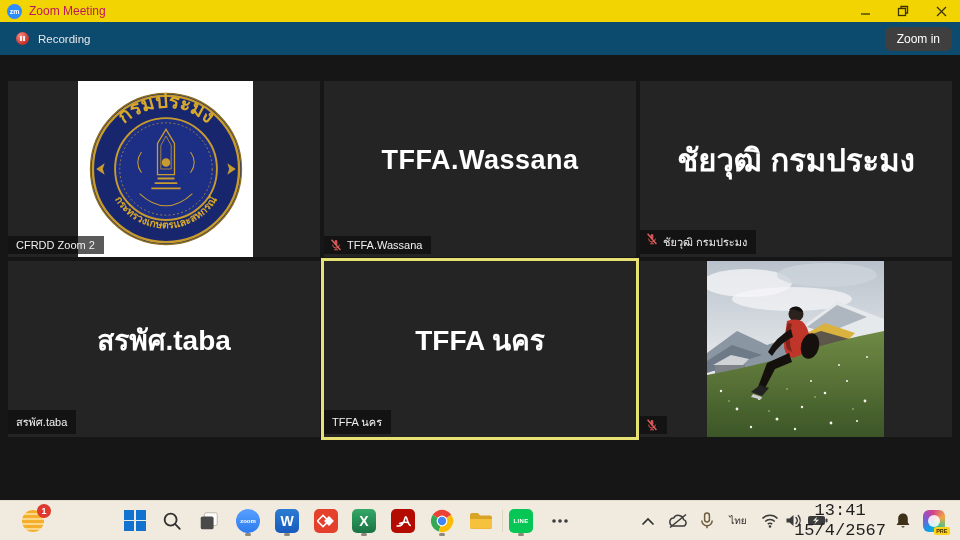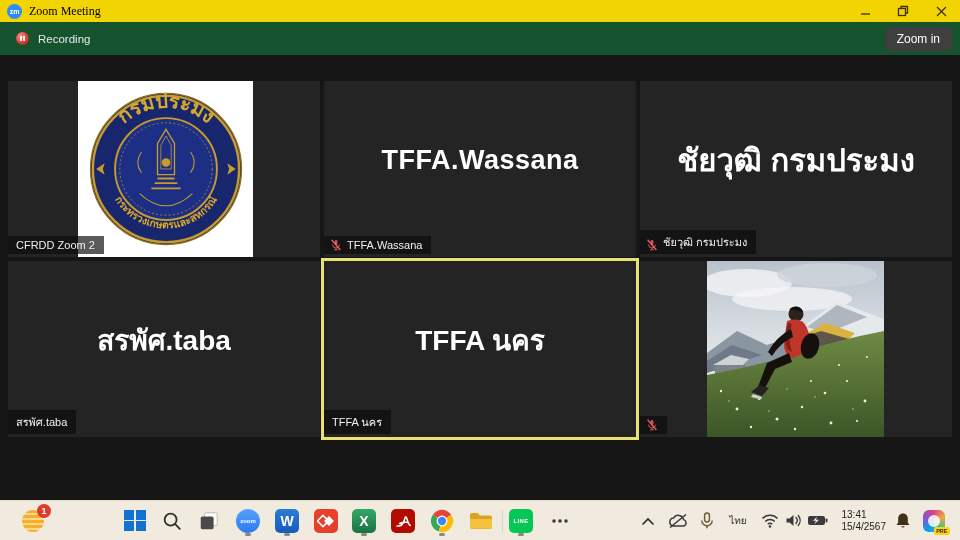--- a/index.html
+++ b/index.html
@@ -11,28 +11,28 @@
   
   .titlebar{
     position:absolute; top:0; left:0; width:960px; height:22px;
     background:#f2d402; display:flex; align-items:center; padding-left:7px;
   }
   .zm-badge{
     width:15px; height:15px; border-radius:50%; background:#2d8cff;
     color:#fff; font-size:7px; font-weight:bold; display:flex;
     align-items:center; justify-content:center; flex:0 0 auto;
   }
-  .win-title{ font-size:12px; color:#000000; margin-left:7px;font-family:Liberation Serif, serif; }
+  .win-title{ font-size:12px; color:#be185d; margin-left:7px; }
   .win-controls{ margin-left:auto; display:flex; height:100%; }
   .win-btn{ width:38px; height:100%; display:flex; align-items:center; justify-content:center; }
   .win-btn svg{ stroke:#3a3300; stroke-width:1.3; fill:none; }
   
   .menubar{
     position:absolute; top:22px; left:0; width:960px; height:33px;
-    background:#14532d; display:flex; align-items:center; padding:0 8px 0 16px;
+    background:#0c4a6e; display:flex; align-items:center; padding:0 8px 0 16px;
   }
   .rec-dot{ position:relative; width:13px; height:13px; border-radius:50%;
     background:radial-gradient(circle at 35% 30%, #ff8a7e, #c62f28 70%);
     display:flex; align-items:center; justify-content:center; gap:1.5px; }
   .rec-dot i{ display:block; width:1.7px; height:5px; background:rgba(255,255,255,.92); }
   .rec-label{ color:#e9e9e9; font-size:11.5px; margin-left:9px; }
   .signin-btn{
     margin-left:auto; background:#3f3f3f; color:#fff; font-size:12px;
     padding:5px 12px; border-radius:6px; cursor:default;
   }
@@ -45,21 +45,21 @@
   .tile{ position:relative; background:#242424; }
   .tile.active{ outline:3px solid #e8e174; }
   .center-name{
     position:absolute; inset:0 0 18px 0; display:flex; align-items:center; justify-content:center;
     color:#fff; font-weight:bold; text-align:center;
   }
   .fs-latin{ font-size:27px; letter-spacing:.5px; }
   .fs-thai-big{ font-size:31px; }
   .fs-mid{ font-size:28px; }
   .name-tag{
-    position:absolute; left:0; bottom:3px; display:flex; align-items:flex-end; gap:5px;
+    position:absolute; left:0; bottom:3px; display:flex; align-items:flex-start; gap:5px;
     background:rgba(12,12,12,.68); color:#f0f0f0; font-size:11px;
     padding:3px 9px 3px 6px; white-space:nowrap; z-index:3;
   }
   .name-tag.nomic{ padding-left:8px; }
   .logo-box{
     position:absolute; left:70px; top:0; width:175px; height:100%;
     background:#fff; display:flex; align-items:center; justify-content:center;
   }
   .photo-box{ position:absolute; left:67px; top:0; width:177px; height:100%; }
   
@@ -81,21 +81,21 @@
     background:linear-gradient(180deg,#57a0ff,#2d7aee); color:#fff;
     font-size:6px; font-weight:bold; display:flex; align-items:center; justify-content:center; }
   .badge-app{ position:relative; width:22px; height:22px; border-radius:50%;
     background:repeating-linear-gradient(180deg,#f6ae2d 0 3px,#fcd98a 3px 5px); }
   .badge-count{ position:absolute; top:-6px; right:-7px; width:14px; height:14px; border-radius:50%;
     background:#de3b2e; color:#fff; font-size:9px; font-weight:bold;
     display:flex; align-items:center; justify-content:center; }
   .tb-sep{ position:absolute; top:9px; width:1px; height:22px; background:#dcd5c5; }
   .tray-lang{ font-size:10px; color:#2b2b2b; }
   .clock{ position:absolute; right:74px; top:50%; transform:translateY(-50%);
-    text-align:left; font-size:10px; line-height:1.2; color:#1e1e1e; }
+    text-align:center; font-size:17px; line-height:1.2; color:#1e1e1e;font-family:Liberation Mono, monospace; }
   .copilot{ position:relative; width:22px; height:22px; border-radius:6px;
     background:conic-gradient(from 210deg,#0aa0e8,#7b5bd6,#d6408c,#f2a444,#39c48e,#0aa0e8); }
   .copilot::after{ content:""; position:absolute; inset:5px; border-radius:50%;
     background:rgba(255,255,255,.85); }
   .pre-badge{ position:absolute; bottom:-3px; right:-5px; background:#ffd11a; color:#3a2d00;
     font-size:5.5px; font-weight:bold; padding:1px 2.5px; border-radius:2px; z-index:2; }
   .tray-svg svg{ display:block; }
 </style>
 </head>
 <body>

